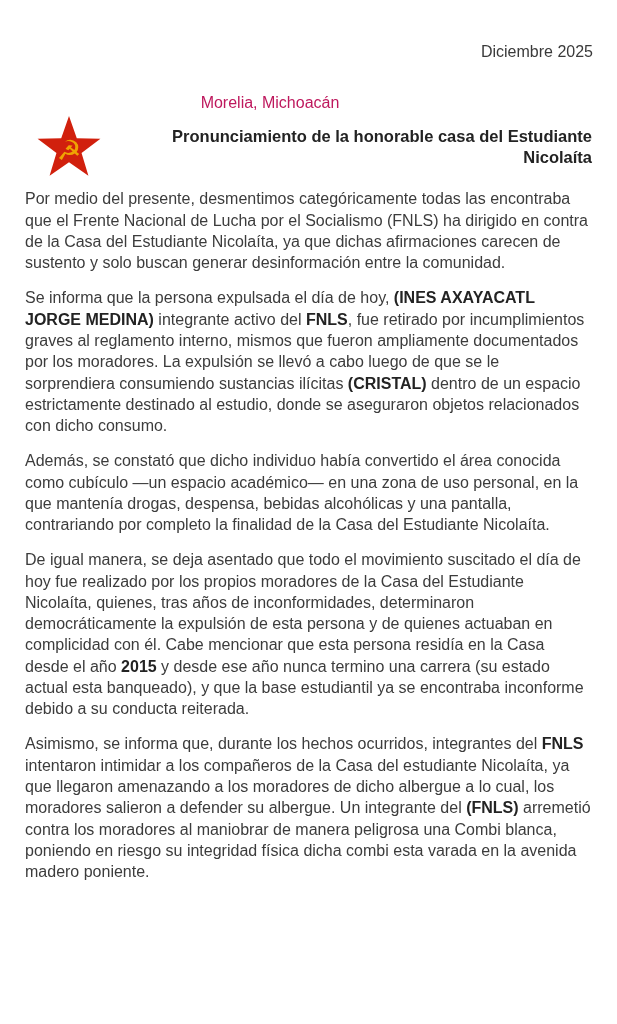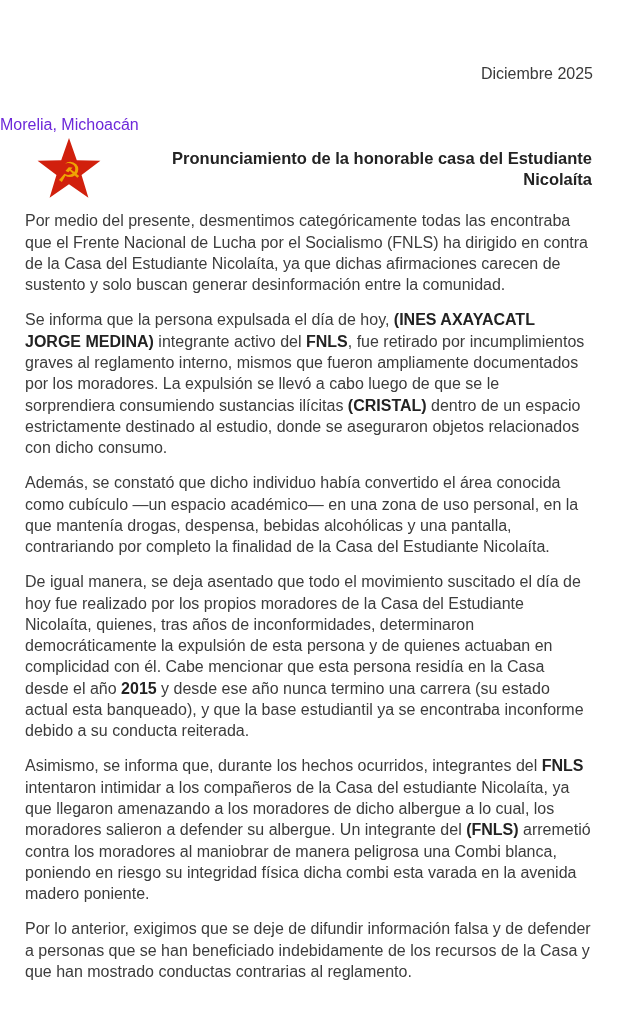--- a/index.html
+++ b/index.html
@@ -12,29 +12,28 @@
     overflow:hidden;
     position:relative;
   }
   .date-line {
     padding-top:42px;
     padding-right:24px;
     text-align:right;
     font-size:16px;
     line-height:1.2;
     color:#3a3a3a;
-    margin-top:22px;
   }
   .location-line {
     margin-top:32px;
     padding-right:77px;
-    text-align:left;
+    text-align:center;
     font-size:16px;
     line-height:1.2;
-    color:#6d28d9;
+    color:#be185d;
   }
   .title-row {
     display:flex;
     align-items:flex-start;
     margin-top:2px;
     padding-left:36px;
     padding-right:25px;
   }
   .logo { flex:0 0 auto; }
   .logo svg { display:block; width:66px; height:64px; }
@@ -85,16 +84,15 @@
     </div>
     <h1 class="doc-title">Pronunciamiento de la honorable casa del Estudiante Nicolaíta</h1>
   </div>
 
   <div class="content" id="document-body">
       <p><span>Por medio del presente, desmentimos categóricamente todas las encontraba que el Frente Nacional de Lucha por el Socialismo (FNLS) ha dirigido en contra de la Casa del Estudiante Nicolaíta, ya que dichas afirmaciones carecen de sustento y solo buscan generar desinformación entre la comunidad.</span></p>
       <p><span>Se informa que la persona expulsada el día de hoy, </span><b>(INES AXAYACATL JORGE MEDINA)</b><span> integrante activo del </span><b>FNLS</b><span>, fue retirado por incumplimientos graves al reglamento interno, mismos que fueron ampliamente documentados por los moradores. La expulsión se llevó a cabo luego de que se le sorprendiera consumiendo sustancias ilícitas </span><b>(CRISTAL)</b><span> dentro de un espacio estrictamente destinado al estudio, donde se aseguraron objetos relacionados con dicho consumo.</span></p>
       <p><span>Además, se constató que dicho individuo había convertido el área conocida como cubículo —un espacio académico— en una zona de uso personal, en la que mantenía drogas, despensa, bebidas alcohólicas y una pantalla, contrariando por completo la finalidad de la Casa del Estudiante Nicolaíta.</span></p>
       <p><span>De igual manera, se deja asentado que todo el movimiento suscitado el día de hoy fue realizado por los propios moradores de la Casa del Estudiante Nicolaíta, quienes, tras años de inconformidades, determinaron democráticamente la expulsión de esta persona y de quienes actuaban en complicidad con él. Cabe mencionar que esta persona residía en la Casa desde el año </span><b>2015</b><span> y desde ese año nunca termino una carrera (su estado actual esta banqueado), y que la base estudiantil ya se encontraba inconforme debido a su conducta reiterada.</span></p>
       <p><span>Asimismo, se informa que, durante los hechos ocurridos, integrantes del </span><b>FNLS</b><span> intentaron intimidar a los compañeros de la Casa del estudiante Nicolaíta, ya que llegaron amenazando a los moradores de dicho albergue a lo cual, los moradores salieron a defender su albergue. Un integrante del </span><b>(FNLS)</b><span> arremetió contra los moradores al maniobrar de manera peligrosa una Combi blanca, poniendo en riesgo su integridad física dicha combi esta varada en la avenida madero poniente.</span></p>
-      <p><span>Por lo anterior, exigimos que se deje de difundir información falsa y de defender a personas que se han beneficiado indebidamente de los recursos de la Casa y que han mostrado conductas contrarias al reglamento.</span></p>
     </div>
 
 </div>
 
 </body></html>

